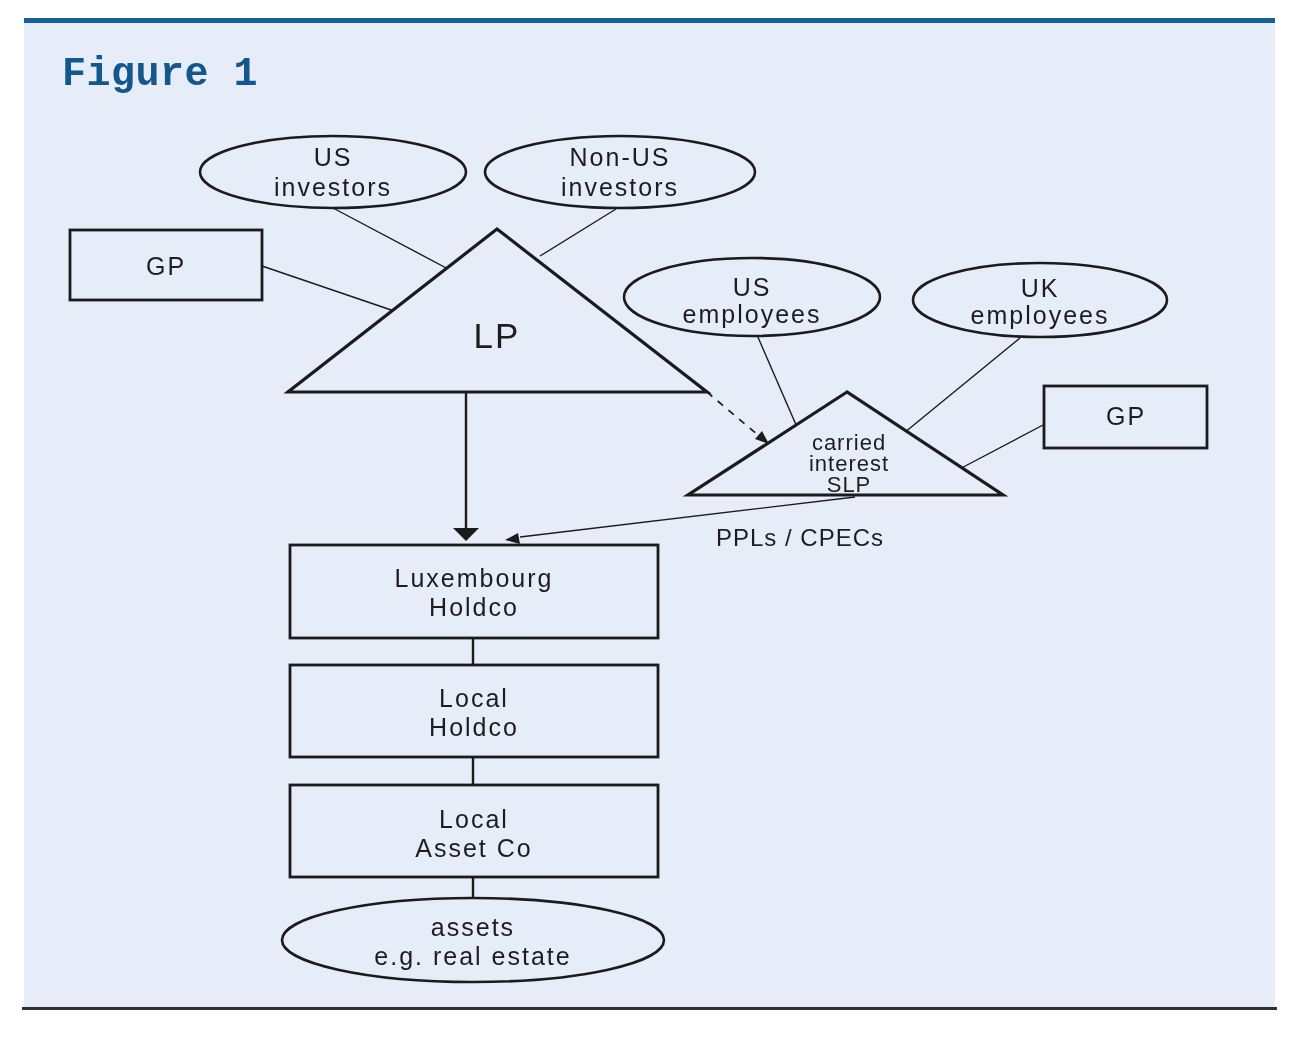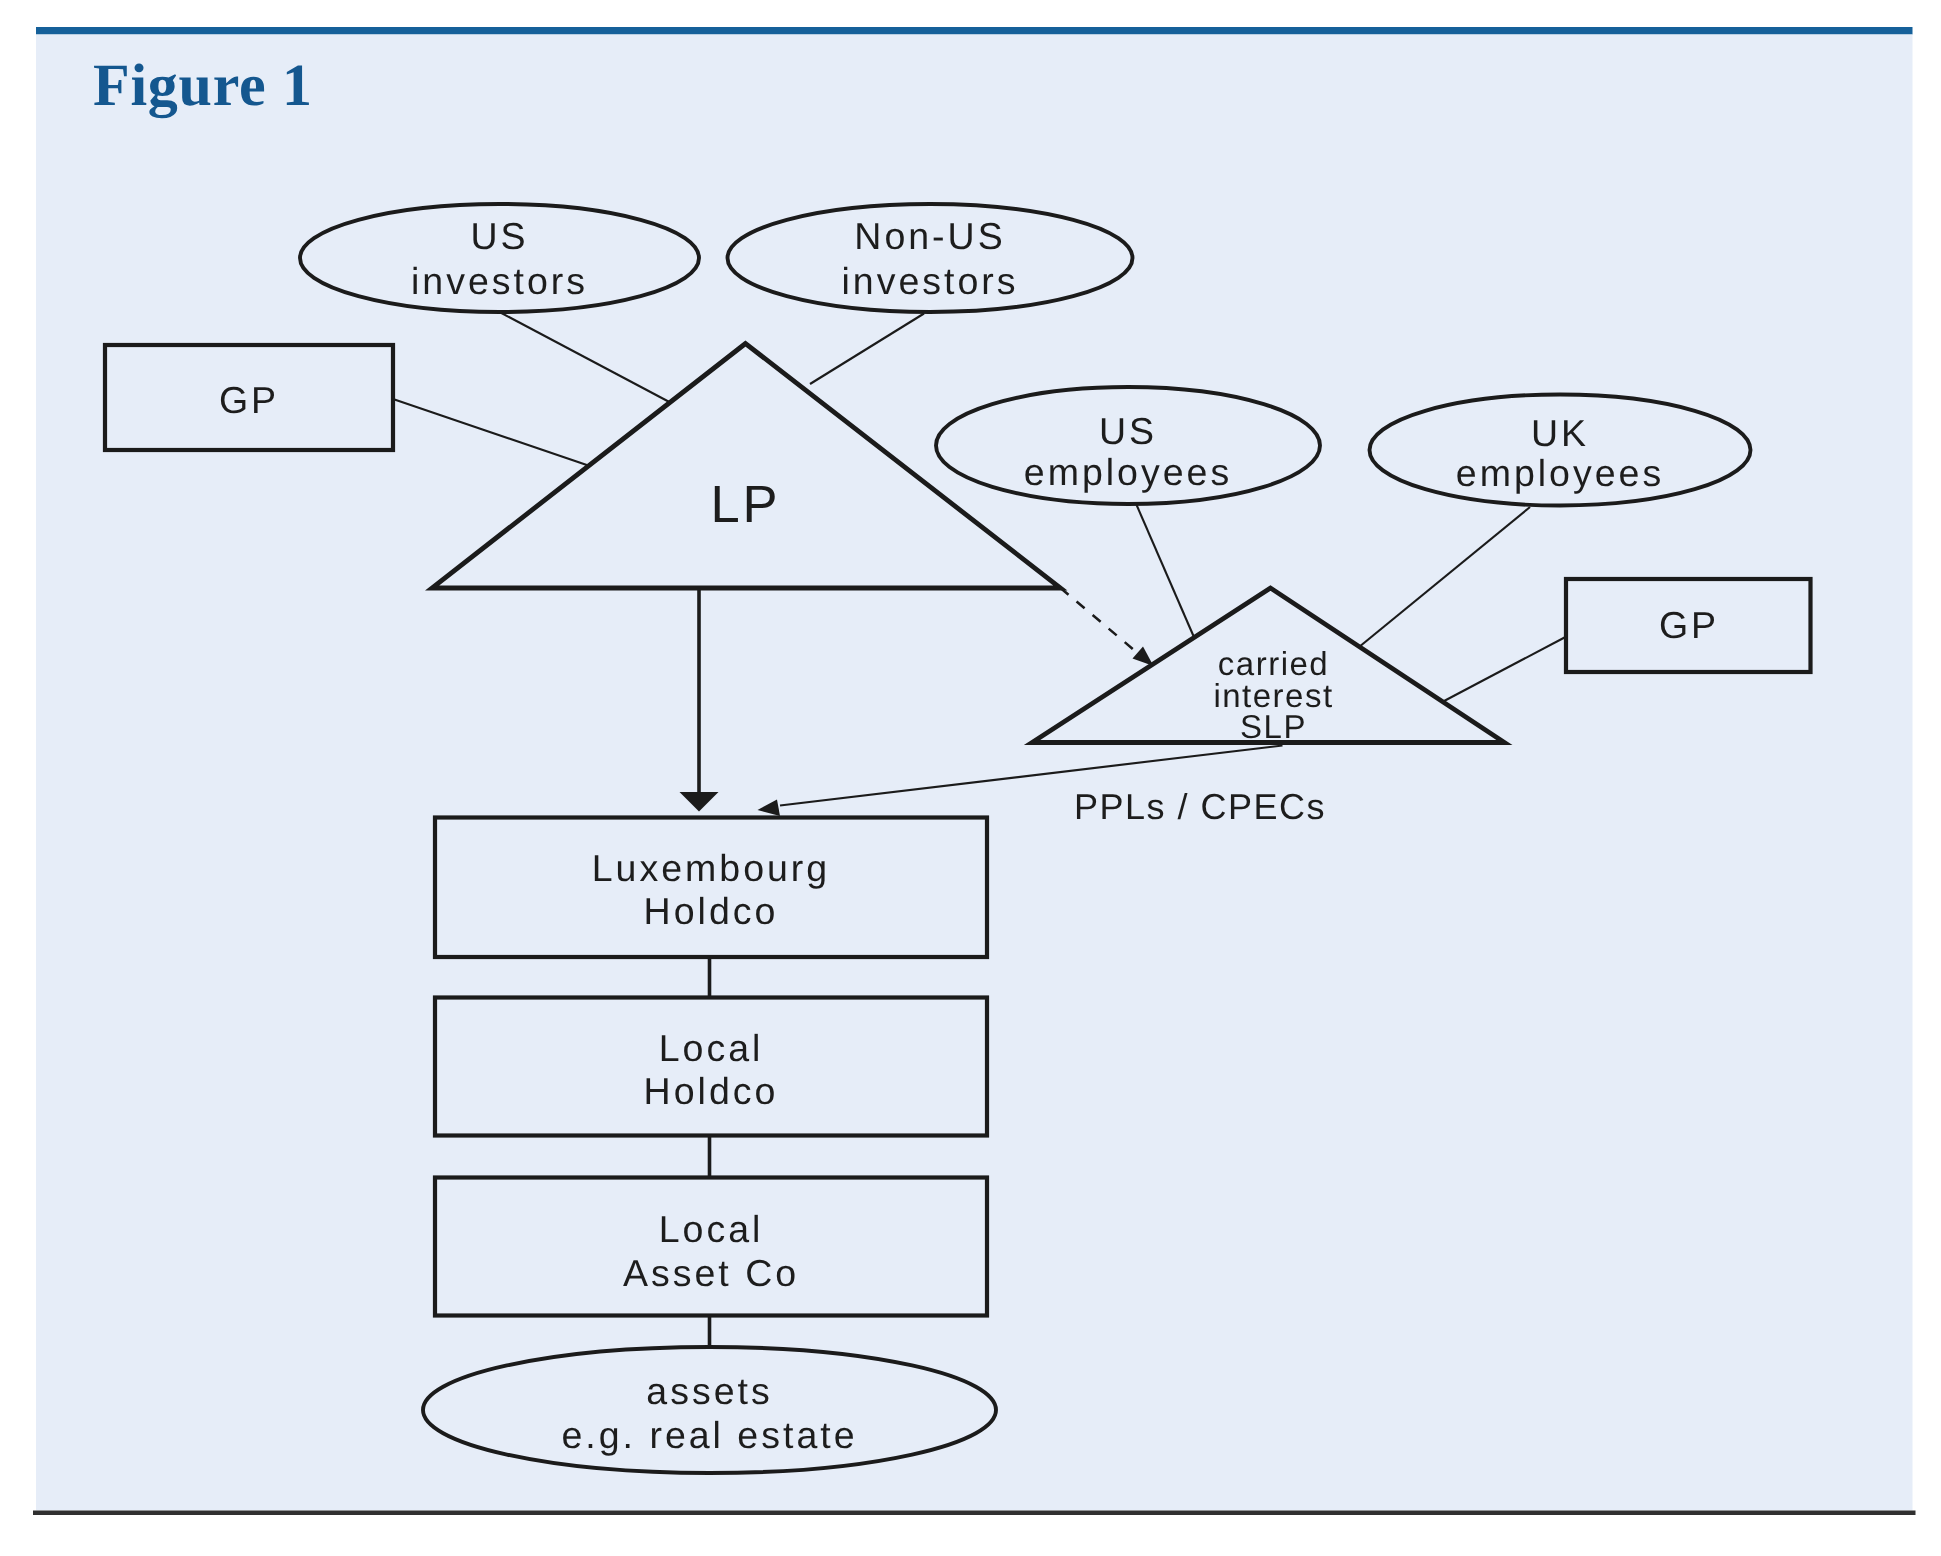--- a/index.html
+++ b/index.html
@@ -21,22 +21,22 @@
   }
   .top-bar{
     position:absolute;left:24px;top:18px;width:1251px;height:5px;
     background:var(--top-bar);
   }
   .panel{
     position:absolute;left:24px;top:23px;width:1251px;height:984px;
     background:var(--panel-bg);
   }
   .figure-title{
-    position:absolute;left:62px;top:36px;margin:0;
-    font-family:Liberation Serif, serif;
+    position:absolute;left:62px;top:54px;margin:0;
+    font-family:Liberation Mono, monospace;
     font-weight:bold;font-size:40px;line-height:42px;
     color:var(--title-text);
     letter-spacing:0.5px;
     text-align:right;
   }
   .bottom-rule{
     position:absolute;left:22px;top:1007px;width:1255px;height:3px;
     background:var(--bottom-rule);
   }
   svg.diagram{position:absolute;left:0;top:0;}

